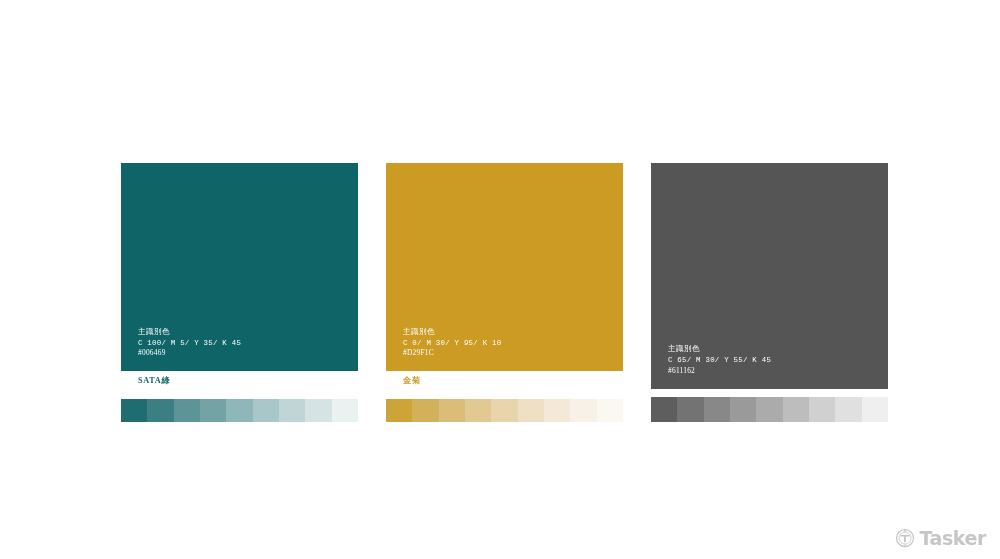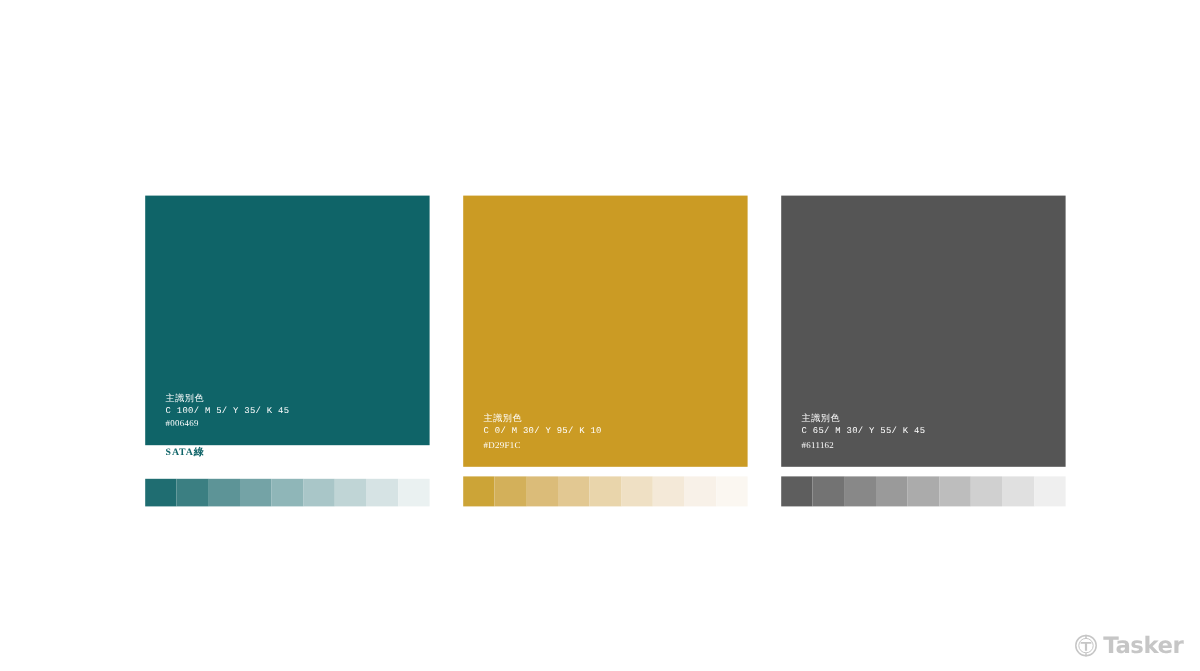--- a/index.html
+++ b/index.html
@@ -74,20 +74,21 @@
   }
 
   .info-hex {
     font-size: 7.4px;
     letter-spacing: 0.25px;
   }
 
   .name-row {
     height: 22px;
     display: flex;
+    align-items: center;
     padding-left: 17px;
     box-sizing: border-box;
   }
 
   .color-name {
     font-size: 8.2px;
     font-weight: bold;
     letter-spacing: 0.7px;
     font-family: "Liberation Serif", "DejaVu Serif", serif;
   }
@@ -159,20 +160,23 @@
       </div>
     </div>
 
     <div class="palette-col">
       <div class="swatch" style="background: rgb(203, 155, 36);">
         <div class="swatch-info">
           <span class="info-line info-title" style="color: rgb(255, 255, 255);">主識別色</span>
           <span class="info-line info-cmyk" style="color: rgb(255, 255, 255);">C 0/ M 30/ Y 95/ K 10</span>
           <span class="info-line info-hex" style="color: rgb(255, 255, 255);">#D29F1C</span>
         </div>
+      </div>
+      <div class="name-row">
+        <span class="color-name" style="color: rgb(203, 155, 36);">金菊</span>
       </div>
       <div class="tints">
         <div class="tint" style="background: rgb(204, 164, 55);"></div>
         <div class="tint" style="background: rgb(211, 176, 90);"></div>
         <div class="tint" style="background: rgb(219, 188, 121);"></div>
         <div class="tint" style="background: rgb(226, 200, 146);"></div>
         <div class="tint" style="background: rgb(233, 213, 171);"></div>
         <div class="tint" style="background: rgb(239, 224, 196);"></div>
         <div class="tint" style="background: rgb(244, 233, 216);"></div>
         <div class="tint" style="background: rgb(248, 241, 232);"></div>

